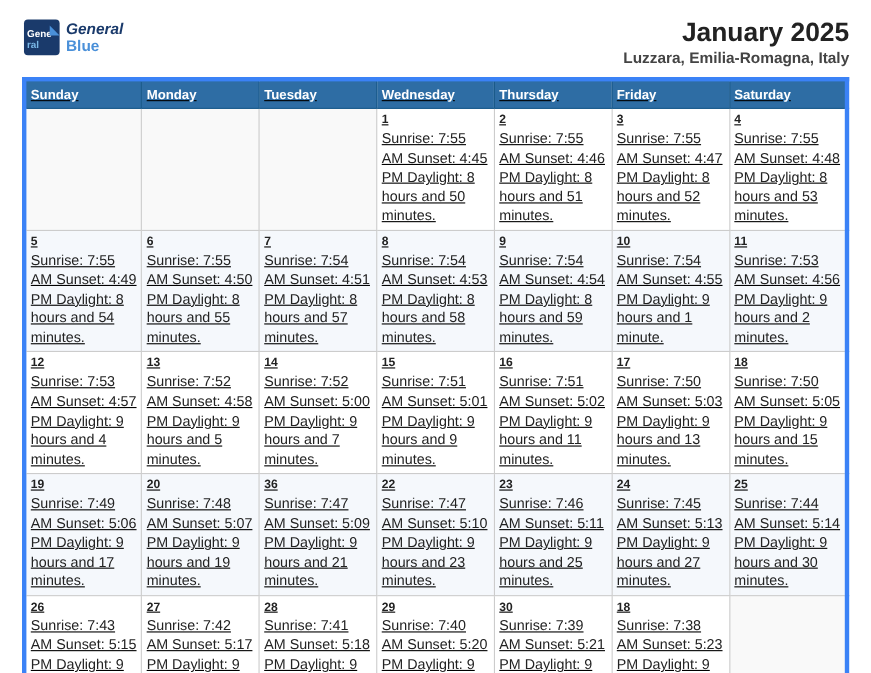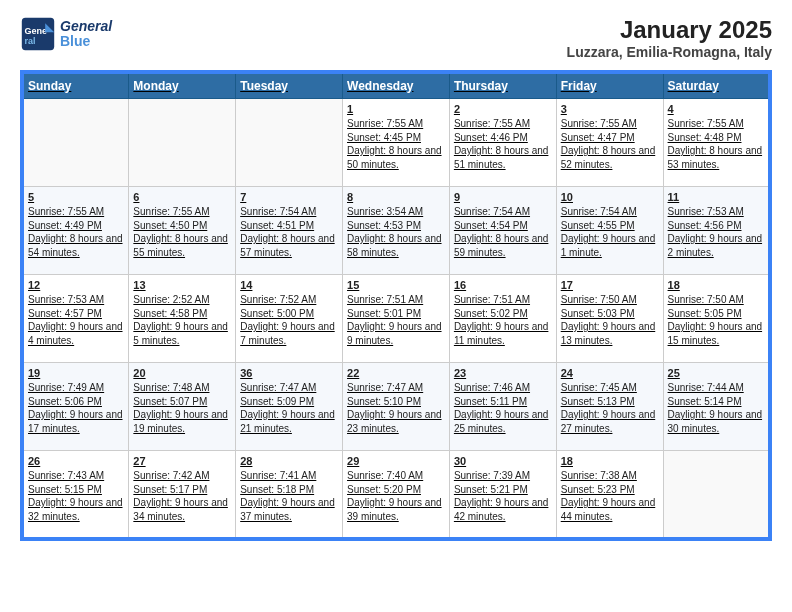--- a/index.html
+++ b/index.html
@@ -84,21 +84,21 @@
     .calendar tbody tr:nth-child(even) td {
       background: #f5f8fc;
     }
     .day-num {
       font-size: 11px;
       font-weight: bold;
       display: block;
       margin-bottom: 2px;
     }
     .day-info {
-      font-size: 10px;
+      font-size: 13px;
       line-height: 1.35;
       color: #222;
     }
     .empty { background: #f9f9f9 !important; }
   </style>
 </head>
 <body>
 
 <div class="page">
   <div class="header">
@@ -183,21 +183,21 @@
           </td>
           <td>
             <span class="day-num">7</span>
             <div class="day-info">Sunrise: 7:54 AM
 Sunset: 4:51 PM
 Daylight: 8 hours
 and 57 minutes.</div>
           </td>
           <td>
             <span class="day-num">8</span>
-            <div class="day-info">Sunrise: 3:54 AM
+            <div class="day-info">Sunrise: 7:54 AM
 Sunset: 4:53 PM
 Daylight: 8 hours
 and 58 minutes.</div>
           </td>
           <td>
             <span class="day-num">9</span>
             <div class="day-info">Sunrise: 7:54 AM
 Sunset: 4:54 PM
 Daylight: 8 hours
 and 59 minutes.</div>
@@ -220,21 +220,21 @@
         <tr>
           <td>
             <span class="day-num">12</span>
             <div class="day-info">Sunrise: 7:53 AM
 Sunset: 4:57 PM
 Daylight: 9 hours
 and 4 minutes.</div>
           </td>
           <td>
             <span class="day-num">13</span>
-            <div class="day-info">Sunrise: 2:52 AM
+            <div class="day-info">Sunrise: 7:52 AM
 Sunset: 4:58 PM
 Daylight: 9 hours
 and 5 minutes.</div>
           </td>
           <td>
             <span class="day-num">14</span>
             <div class="day-info">Sunrise: 7:52 AM
 Sunset: 5:00 PM
 Daylight: 9 hours
 and 7 minutes.</div>

